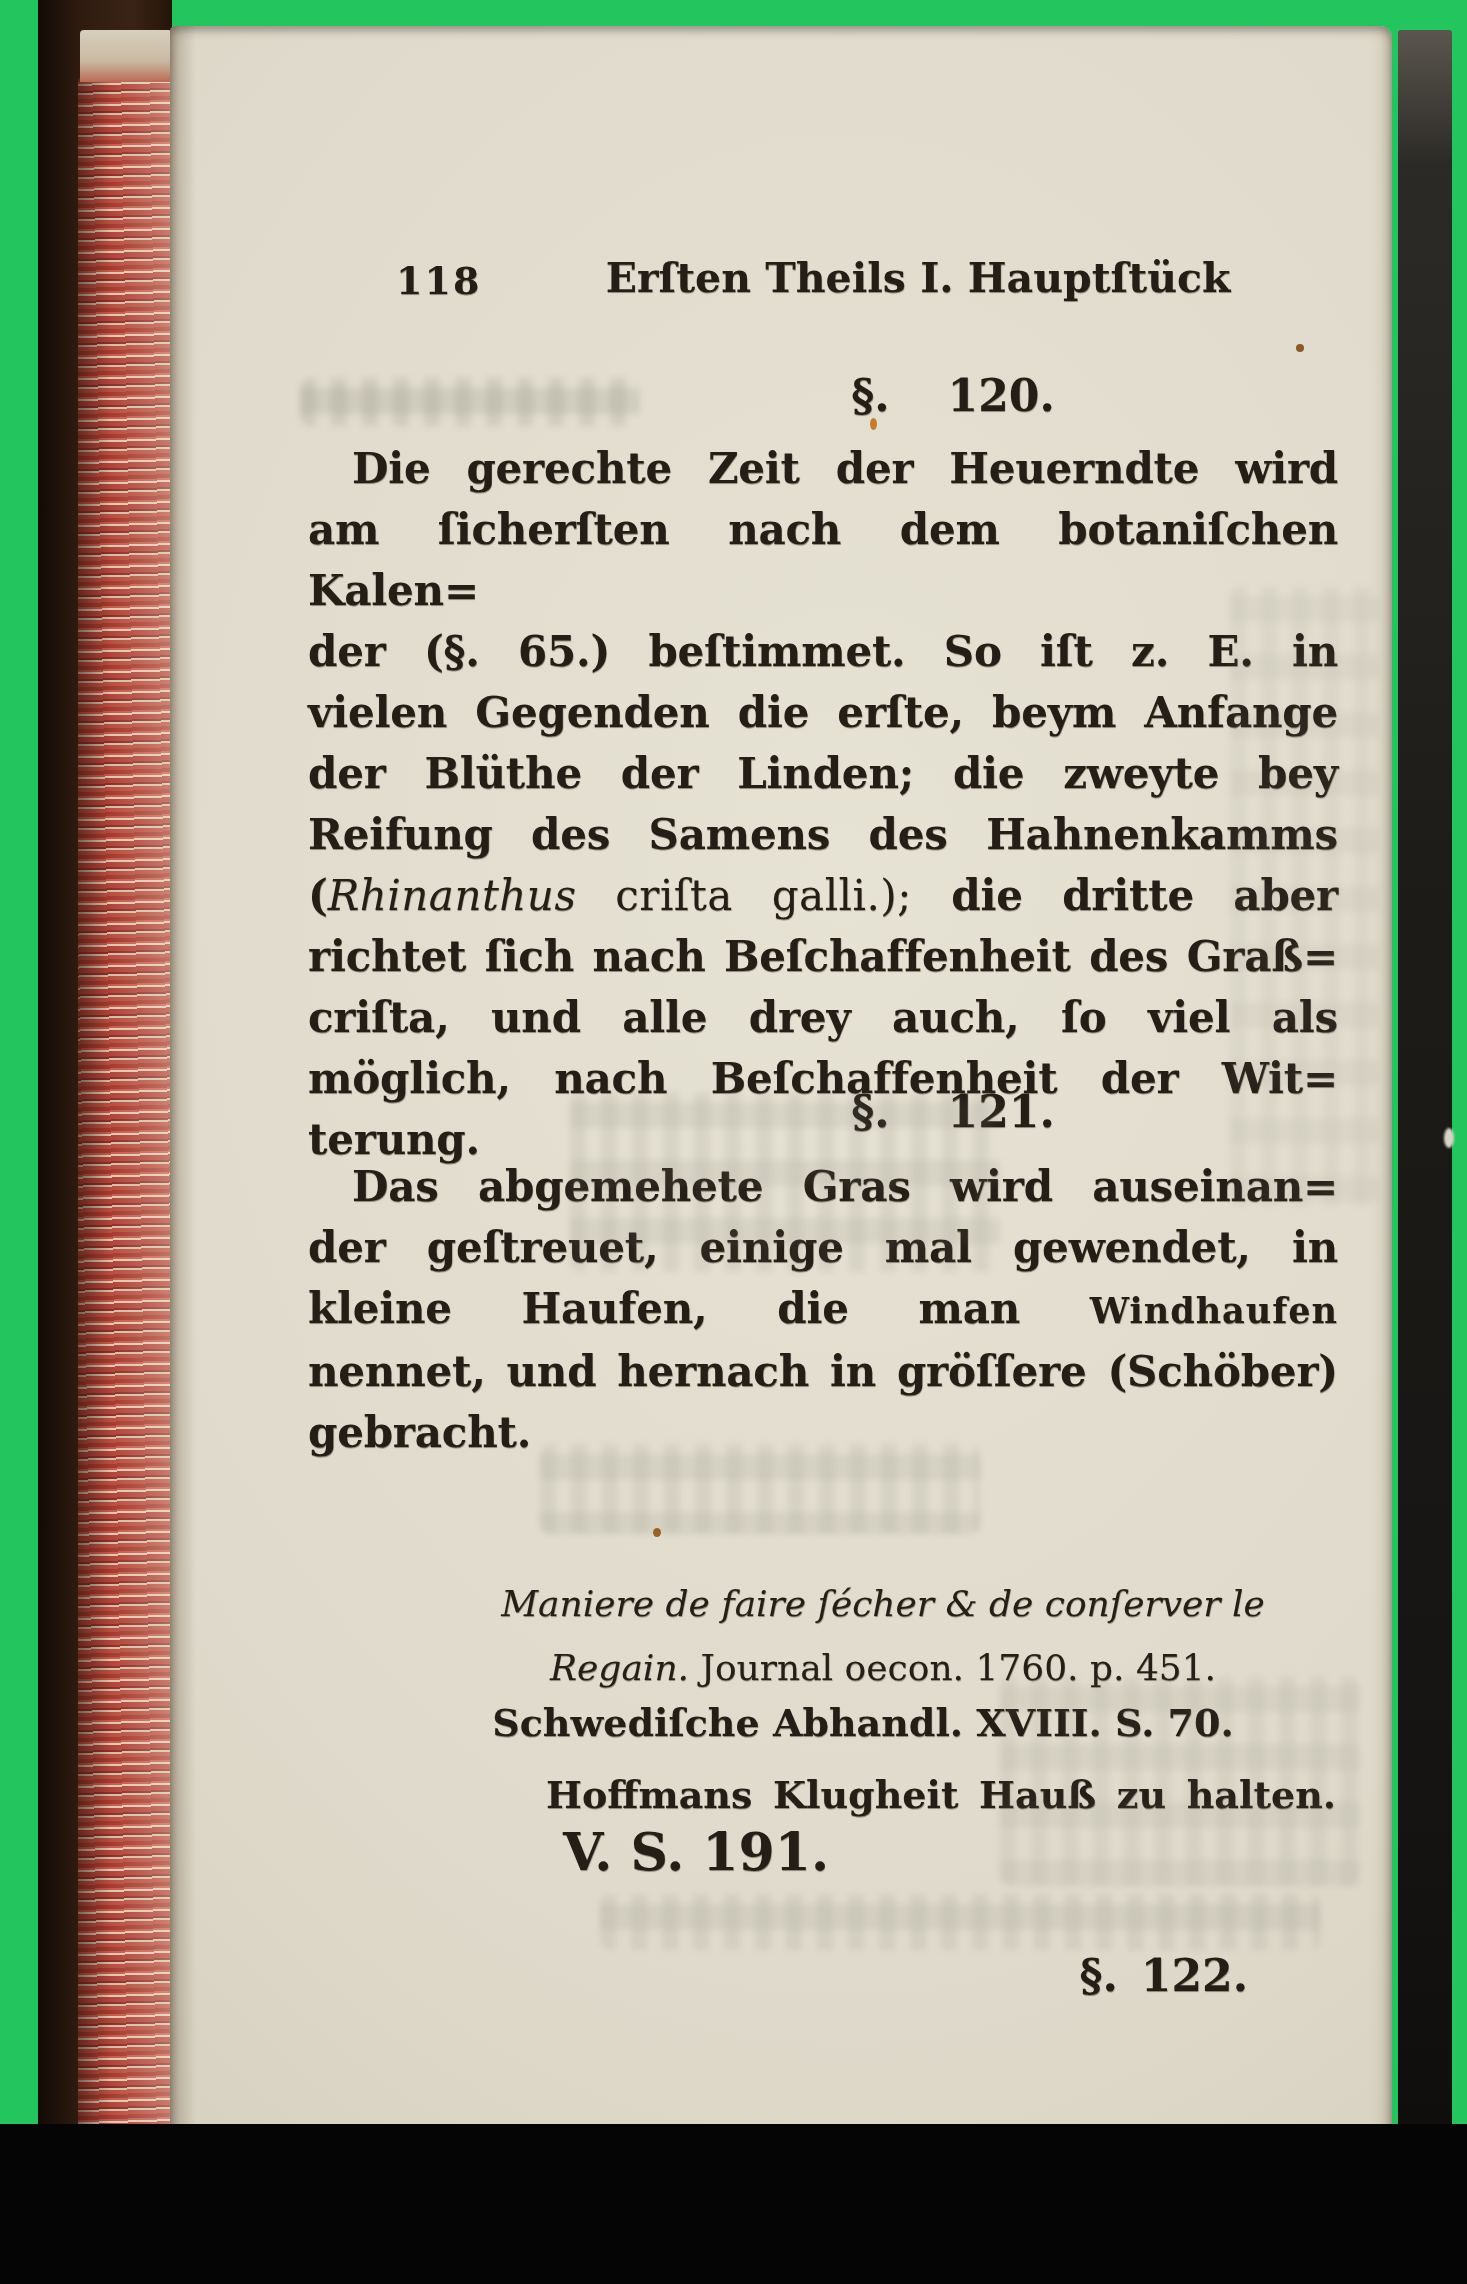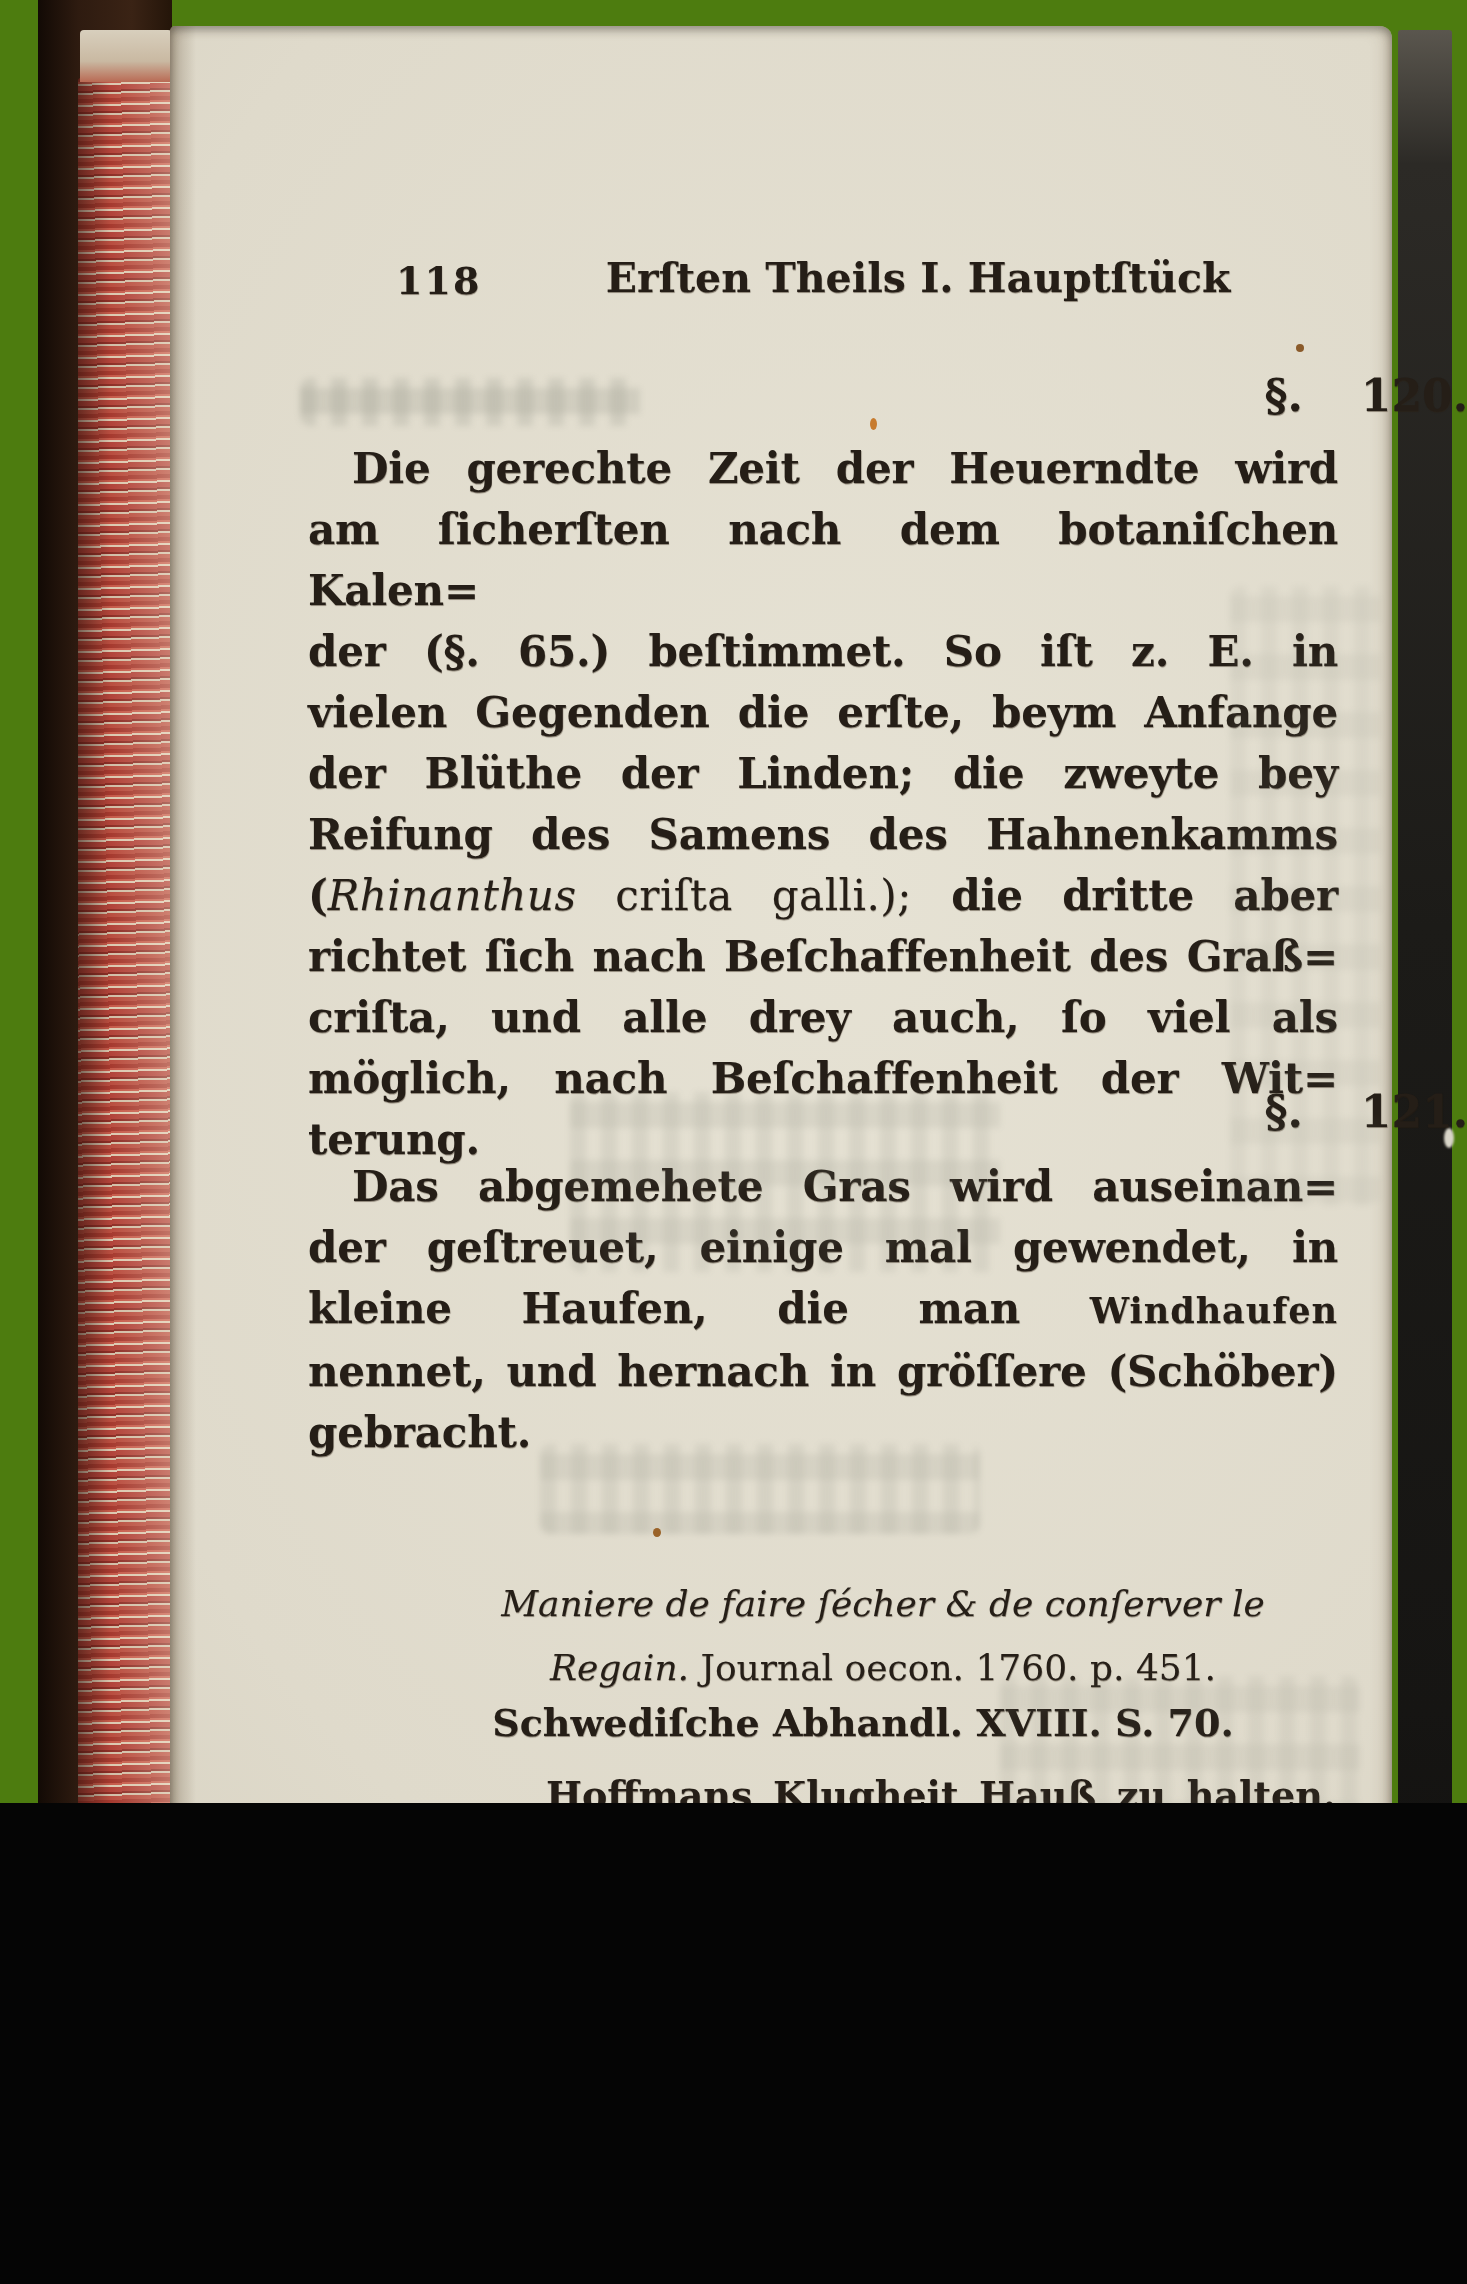--- a/index.html
+++ b/index.html
@@ -1,16 +1,16 @@
 <!DOCTYPE html>
 <html><head>
 <meta charset="utf-8">
 <style>
   html,body{margin:0;padding:0;background:#050505;}
-  .stage{position:relative;width:1467px;height:1803px;background:#4d7c0f;overflow:hidden;
+  .stage{position:relative;width:1467px;height:2124px;background:#22c55e;overflow:hidden;
          font-family:"DejaVu Serif", serif;}
   
   .spine{position:absolute;left:38px;top:0;width:134px;height:2284px;
          background:linear-gradient(90deg,#120a05 0%,#2e1b10 30%,#3a2315 70%,#241509 100%);}
   .fore-edge{position:absolute;left:78px;top:78px;width:94px;height:2132px;
     background:
       linear-gradient(90deg,rgba(35,12,6,.55) 0%,rgba(35,12,6,0) 35%,rgba(255,246,228,.22) 82%,rgba(255,246,228,.32) 100%),
       repeating-linear-gradient(178deg,
         #a63a2f 0 4px,#c65a4a 4px 6px,#dcc9b1 6px 8px,
         #b2443a 8px 13px,#8e2f27 13px 15px,#d2bfa8 15px 17px,#b94e40 17px 21px);
@@ -30,21 +30,21 @@
       radial-gradient(120% 90% at 55% 38%,#e6e2d4 0%,#dfdacb 55%,#d5cfbe 85%,#c7c0ad 100%);
     border-radius:5px 12px 12px 5px;
     box-shadow:inset 0 4px 8px rgba(0,0,0,.28), inset -7px 0 16px rgba(90,70,40,.20),
                inset 0 -6px 12px rgba(80,60,30,.24);}
   .ink{color:#251e17;text-shadow:0.4px 0.7px 0.7px rgba(45,32,18,.45);}
   
   .header{position:absolute;top:228px;left:138px;width:1030px;height:64px;font-size:41px;font-weight:700;}
   .pagenum{position:absolute;left:88px;top:4px;letter-spacing:2px;font-size:38px;}
   .runtitle{position:absolute;left:0;width:100%;text-align:center;transform:translateX(95px);}
   
-  .sechead{position:absolute;left:138px;width:1030px;text-align:right;font-size:44px;font-weight:700;
+  .sechead{position:absolute;left:138px;width:1030px;text-align:center;font-size:44px;font-weight:700;
            transform:translateX(130px);}
   .sechead .num{margin-left:58px;}
   
   .para{position:absolute;left:138px;width:1030px;font-size:42px;font-weight:700;line-height:61px;
         letter-spacing:-0.2px;word-spacing:2px;}
   .jline{text-align:justify;text-align-last:justify;}
   .lline{text-align:left;}
   .indent{padding-left:44px;}
   .latin-it{font-weight:400;font-style:italic;letter-spacing:.5px;}
   .latin-ro{font-weight:400;letter-spacing:.5px;}

